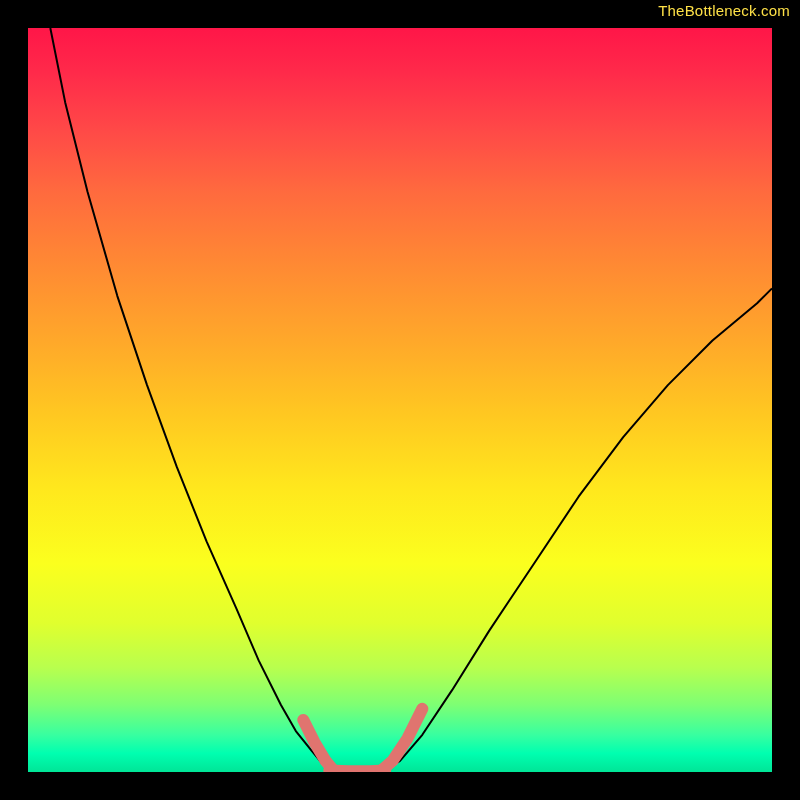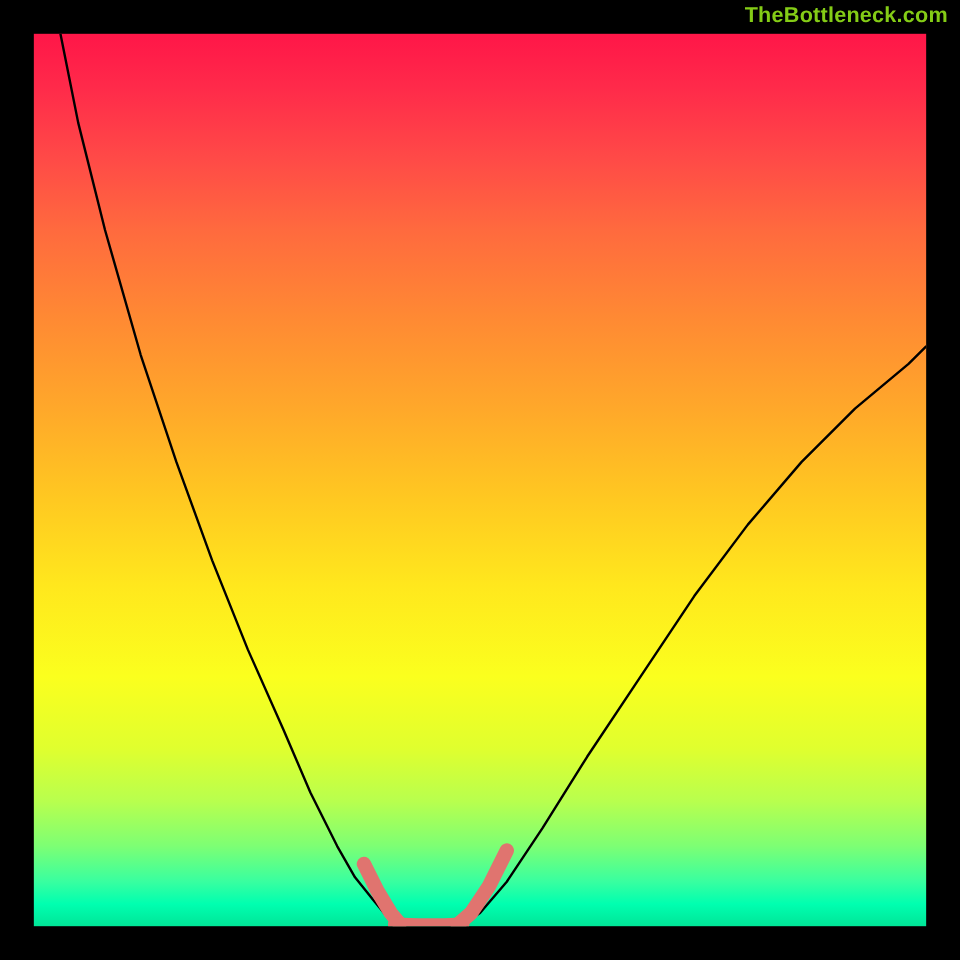--- a/index.html
+++ b/index.html
@@ -16,23 +16,23 @@
     left: 0;
     top: 0;
     width: 800px;
     height: 800px;
     background: #000;
   }
   .watermark {
     position: absolute;
     top: 2px;
     right: 10px;
-    color: #84cc16;
-    font-size: 18px;
-    font-weight: 700;
+    color: #fde047;
+    font-size: 15px;
+    font-weight: 400;
     letter-spacing: 0.2px;
     z-index: 20;
   }
   .plot {
     position: absolute;
     left: 28px;
     top: 28px;
     width: 744px;
     height: 744px;
     overflow: hidden;

